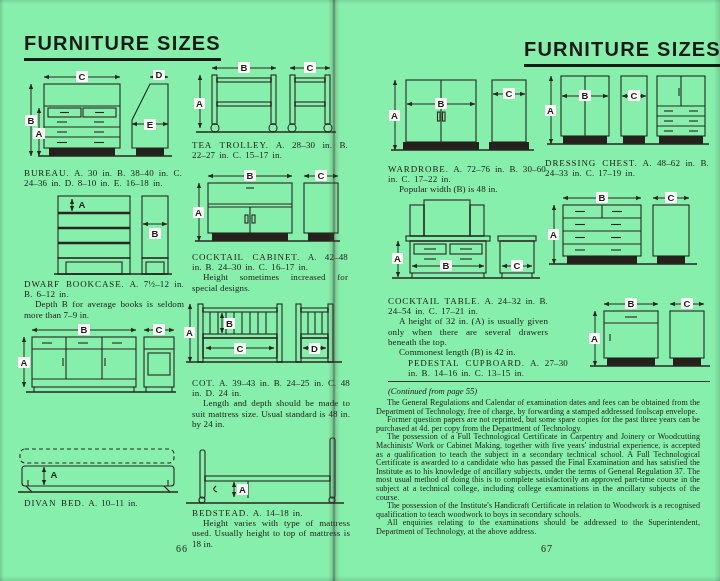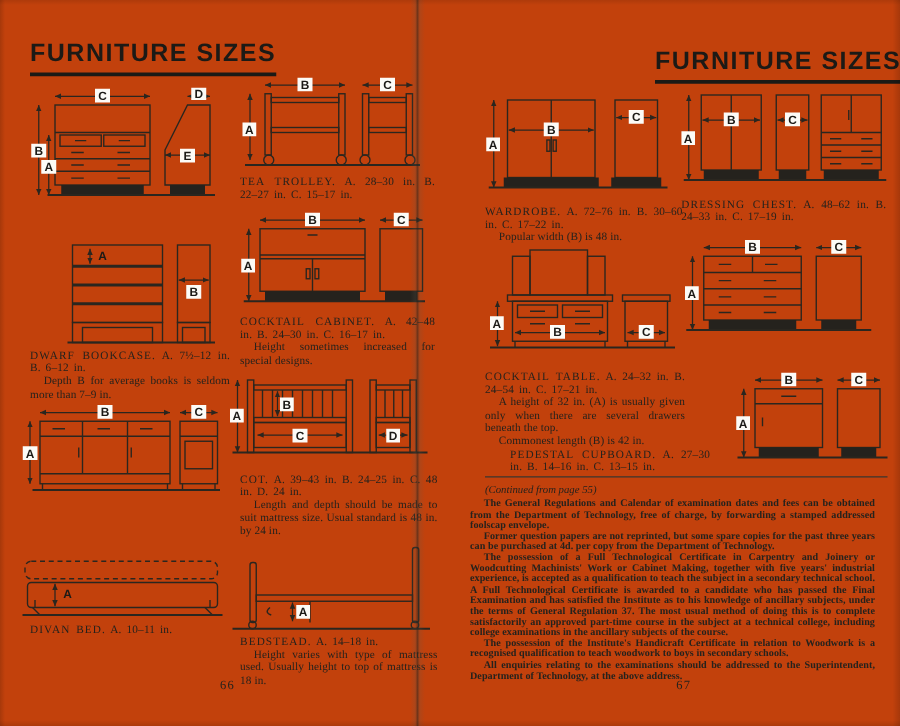--- a/index.html
+++ b/index.html
@@ -1,17 +1,17 @@
 <!DOCTYPE html>
 <html><head>
 <meta charset="utf-8">
 <style>
   html,body{margin:0;padding:0;}
   body{width:720px;height:581px;background:#e7e5df;font-family:"Liberation Serif",serif;}
-  .spread{position:relative;width:720px;height:581px;background:#c2410c;overflow:hidden;color:#25221d;}
+  .spread{position:relative;width:720px;height:581px;background:#86efac;overflow:hidden;color:#25221d;}
   .edge-top{position:absolute;left:0;top:0;width:720px;height:4px;background:linear-gradient(180deg,rgba(0,0,0,.10),rgba(0,0,0,0));}
   .edge-bottom{position:absolute;left:0;bottom:0;width:720px;height:5px;background:linear-gradient(0deg,rgba(0,0,0,.12),rgba(0,0,0,0));}
   .edge-left{position:absolute;left:0;top:0;width:4px;height:581px;background:linear-gradient(90deg,rgba(0,0,0,.14),rgba(0,0,0,0));}
   .edge-right{position:absolute;right:0;top:0;width:6px;height:581px;background:linear-gradient(270deg,rgba(0,0,0,.14),rgba(0,0,0,0));}
   .gutter{position:absolute;left:328px;top:0;width:12px;height:581px;
     background:linear-gradient(90deg,rgba(0,0,0,0) 0%,rgba(95,88,76,.22) 35%,rgba(45,42,36,.55) 50%,rgba(95,88,76,.20) 65%,rgba(0,0,0,0) 100%);}
   .ptitle{position:absolute;font-family:"Liberation Sans",sans-serif;font-weight:700;font-size:20px;
     letter-spacing:1.2px;color:#1c1a16;border-bottom:3.5px solid #1c1a16;padding-bottom:3px;white-space:nowrap;}
   .fig{position:absolute;}
   .cap-block{position:absolute;color:#25221d;}
@@ -75,20 +75,23 @@
     <line class="dim" x1="15" y1="38" x2="15" y2="86"></line>
     <rect class="bgp" x="9" y="58" width="12" height="11"></rect>
       <text class="lbl" x="15" y="67">A</text>
     <polygon class="ln" points="108,50 126,14 144,14 144,78 108,78"></polygon>
     <line class="dim" x1="108" y1="54" x2="144" y2="54"></line>
     <rect class="bgp" x="120" y="49" width="12" height="11"></rect>
       <text class="lbl" x="126" y="58">E</text>
     <rect class="blk" x="112" y="78" width="28" height="8"></rect>
     <line class="gnd" x1="14" y1="86" x2="148" y2="86"></line>
   </svg>
+  <div class="cap-block" style="left:24px;top:168px;width:158px;">
+    <p class="cap"><span class="nm">BUREAU.</span> <span>A. 30 in.  B. 38–40 in. C. 24–36 in.  D. 8–10 in.  E. 16–18 in.</span></p>
+  </div>
 
   <svg class="fig" style="left:40px;top:190px;" width="135" height="92" viewBox="0 0 135 92">
     <rect class="ln" x="18" y="6" width="72" height="62"></rect>
     <line class="thick" x1="18" y1="23" x2="90" y2="23"></line>
     <line class="thick" x1="18" y1="38" x2="90" y2="38"></line>
     <line class="thick" x1="18" y1="53" x2="90" y2="53"></line>
     <line class="dim" x1="32" y1="9" x2="32" y2="21"></line>
     <text class="lbl" x="42" y="18">A</text>
     <rect class="ln" x="18" y="68" width="72" height="16"></rect>
     <rect class="ln" x="26" y="72" width="56" height="12"></rect>
@@ -410,21 +413,21 @@
     <line class="ln" x1="22" y1="36" x2="22" y2="43"></line>
     <rect class="blk" x="19" y="60" width="48" height="8"></rect>
     <rect class="ln" x="82" y="13" width="34" height="47"></rect>
     <rect class="blk" x="85" y="60" width="28" height="8"></rect>
     <line class="gnd" x1="2" y1="68" x2="122" y2="68"></line>
   </svg>
 
   <div class="rule" style="left:388px;top:381px;width:322px;"></div>
   <p class="continued" style="left:388px;top:386px;">(Continued from page 55)</p>
 
-  <div class="bodytext" style="left:376px;top:399px;width:324px;font-weight:bold;">
+  <div class="bodytext" style="left:376px;top:399px;width:324px;">
     <p>The General Regulations and Calendar of examination dates and fees can be obtained from the Department of Technology, free of charge, by forwarding a stamped addressed foolscap envelope.</p>
     <p>Former question papers are not reprinted, but some spare copies for the past three years can be purchased at 4d. per copy from the Department of Technology.</p>
     <p>The possession of a Full Technological Certificate in Carpentry and Joinery or Woodcutting Machinists' Work or Cabinet Making, together with five years' industrial experience, is accepted as a qualification to teach the subject in a secondary technical school.  A Full Technological Certificate is awarded to a candidate who has passed the Final Examination and has satisfied the Institute as to his knowledge of ancillary subjects, under the terms of General Regulation 37. The most usual method of doing this is to complete satisfactorily an approved part-time course in the subject at a technical college, including college examinations in the ancillary subjects of the course.</p>
     <p>The possession of the Institute's Handicraft Certificate in relation to Woodwork is a recognised qualification to teach woodwork to boys in secondary schools.</p>
     <p>All enquiries relating to the examinations should be addressed to the Superintendent, Department of Technology, at the above address.</p>
   </div>
 
   <div class="pagenum" style="left:541px;top:543px;">67</div>
 
   <div class="gutter"></div>

